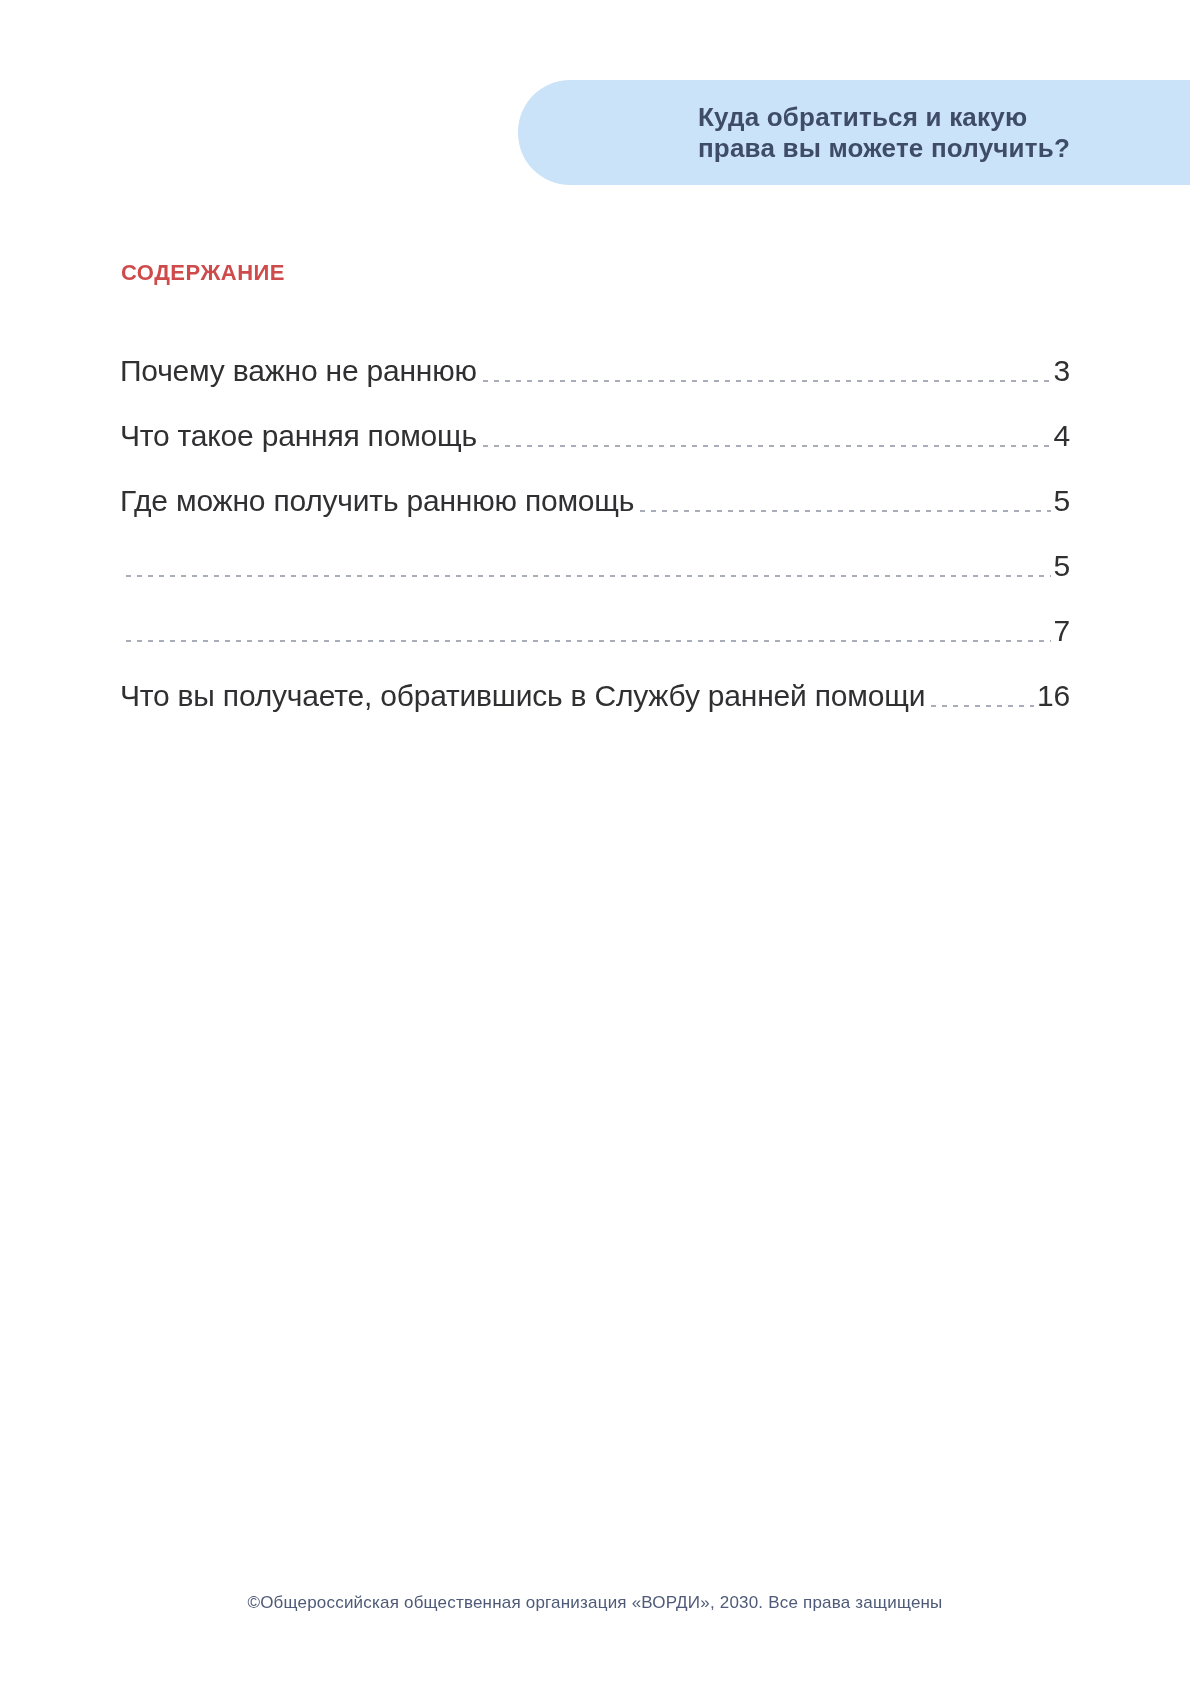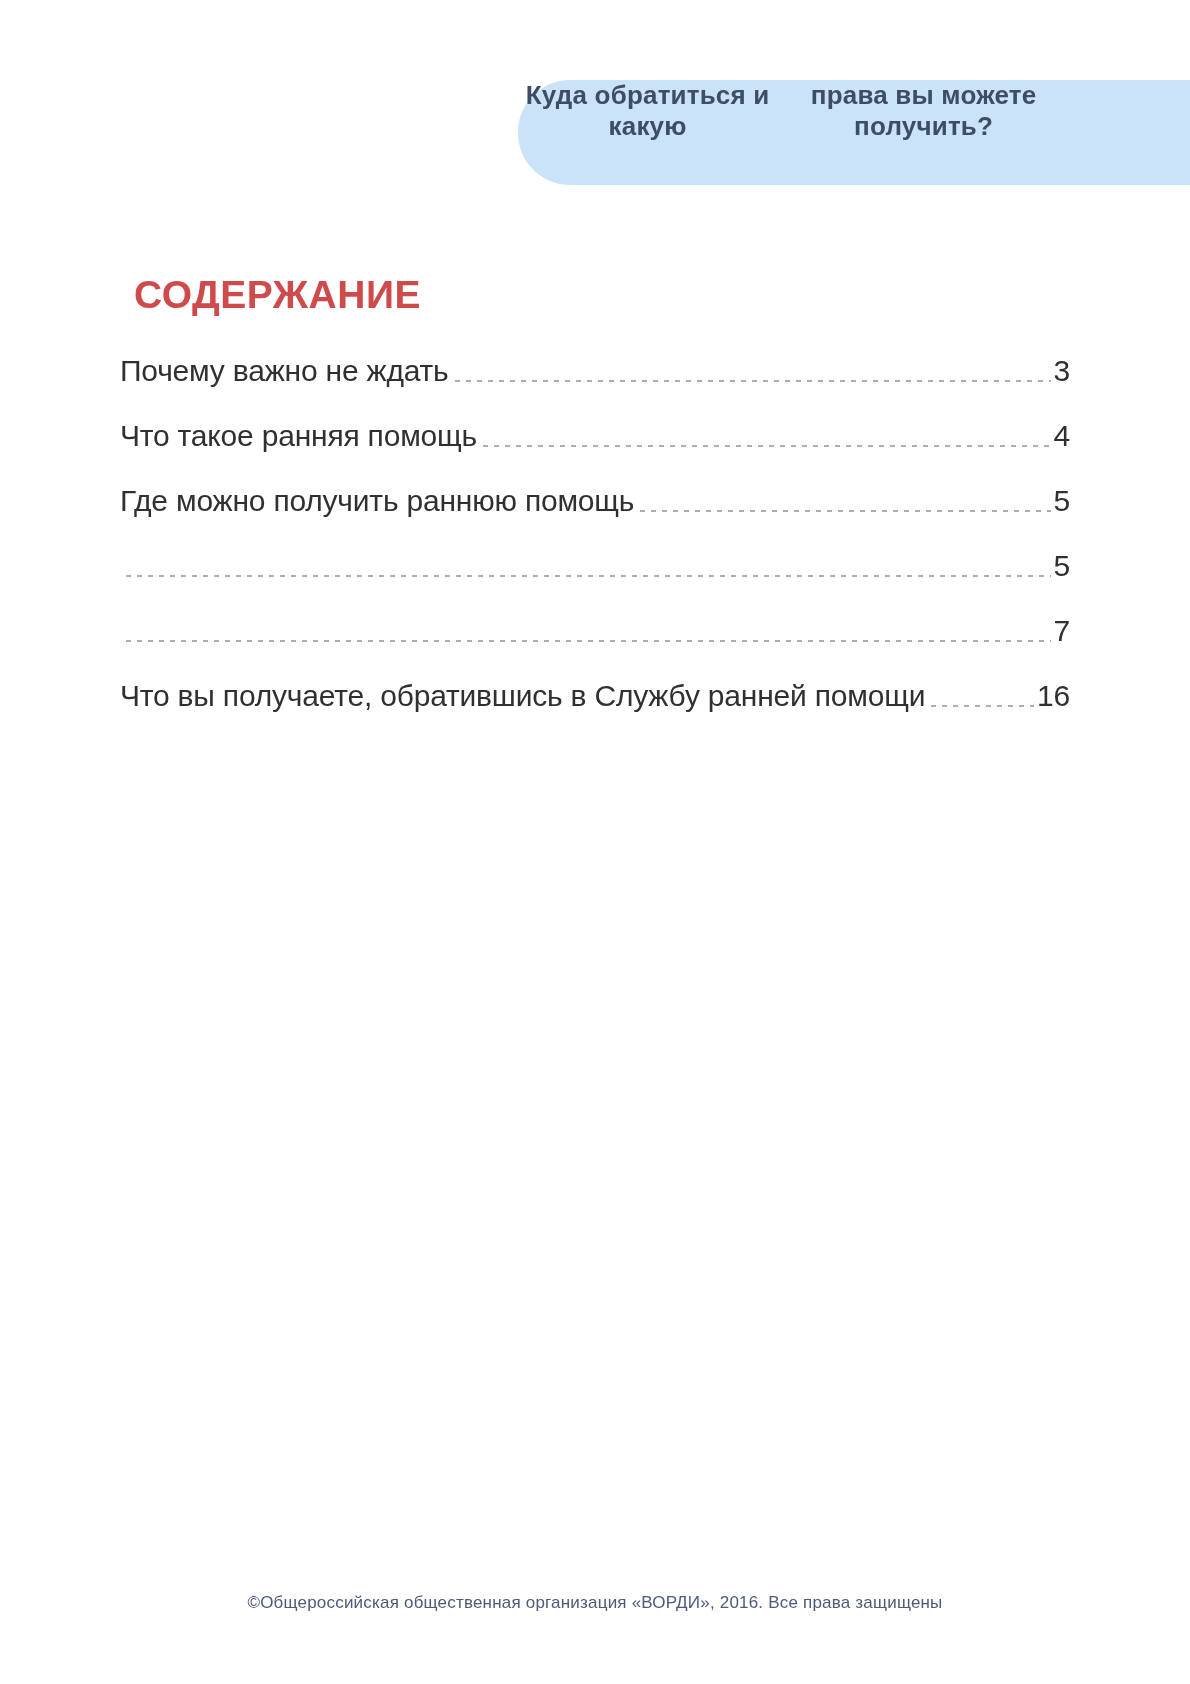--- a/index.html
+++ b/index.html
@@ -24,37 +24,37 @@
     border-radius: 52px;
     display: flex;
     align-items: center;
   }
   .banner-text {
     position: absolute;
     right: 188px;            
     top: 0;
     height: 100%;
     display: flex;
-    flex-direction: row;
+    flex-direction: column;
     justify-content: center;
-    text-align: center;
+    text-align: left;
     font-size: 26px;
     line-height: 31px;
     font-weight: 700;
     color: #3e4c68;
     letter-spacing: 0.2px;
   }
 
   
   .page-title {
     position: absolute;
     left: 121px;
     top: 262px;
-    margin: 13px;
-    font-size: 39px;
+    margin: 0;
+    font-size: 22px;
     line-height: 1;
     font-weight: 700;
     color: #cf4b4b;
     letter-spacing: 0.5px;
   }
 
   
   .toc {
     position: absolute;
     left: 120px;
@@ -107,21 +107,21 @@
       <div>Куда обратиться и какую</div>
       <div>права вы можете получить?</div>
     </div>
   </div>
 
   <h1 class="page-title">СОДЕРЖАНИЕ</h1>
 
   <div class="toc">
 
     <div class="toc-row">
-      <span class="toc-label">Почему важно не ждать</span>
+      <span class="toc-label">Почему важно не раннюю</span>
       <span class="leader"></span>
       <span class="toc-page">3</span>
     </div>
 
     <div class="toc-row">
       <span class="toc-label">Что такое ранняя помощь</span>
       <span class="leader"></span>
       <span class="toc-page">4</span>
     </div>
 
@@ -143,15 +143,15 @@
     </div>
 
     <div class="toc-row">
       <span class="toc-label">Что вы получаете, обратившись в Службу ранней помощи</span>
       <span class="leader"></span>
       <span class="toc-page">16</span>
     </div>
 
   </div>
 
-  <div class="footer">©Общероссийская общественная организация «ВОРДИ», 2016. Все права защищены</div>
+  <div class="footer">©Общероссийская общественная организация «ВОРДИ», 2030. Все права защищены</div>
 
 </div>
 
 </body></html>

